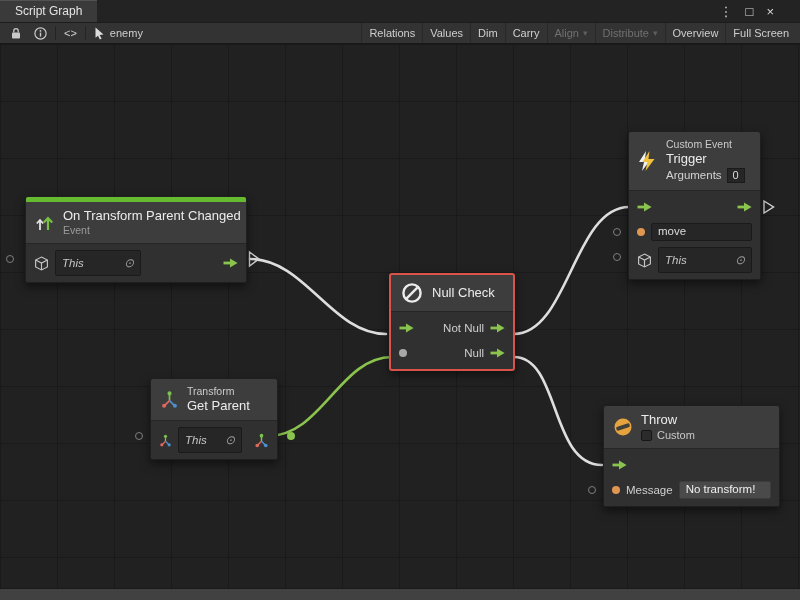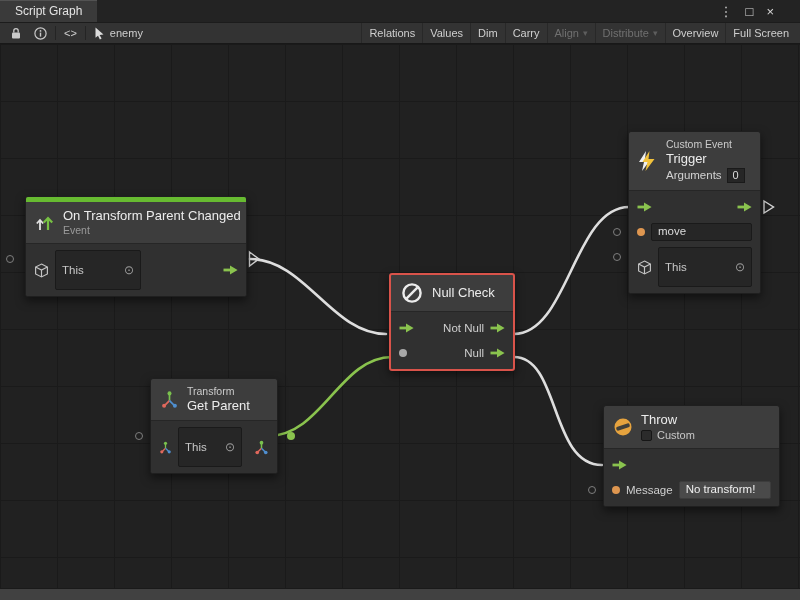--- a/index.html
+++ b/index.html
@@ -49,22 +49,22 @@
   .nbody { background:#303030; border-top:1px solid #262626; padding:6px 8px;
            display:flex; flex-direction:column; gap:5px; border-radius:0 0 2px 2px; }
   .ncol { display:flex; flex-direction:column; }
   .ncat { font-size:10.5px; color:#cbcbcb; line-height:13px; }
   .ntitle { font-size:13px; color:#ececec; line-height:16px; white-space:nowrap; }
   .nsub { font-size:10.5px; color:#9b9b9b; line-height:13px; }
   .prow { display:flex; align-items:center; gap:6px; min-height:20px; }
   .spacer { flex:1; }
   .plabel { font-size:11.5px; color:#cfcfcf; white-space:nowrap; }
   .dd { display:flex; align-items:center; justify-content:space-between; background:#262626;
-        border:1px solid #1a1a1a; border-radius:2px; padding:19px 6px; font-size:11.5px;
-        color:#c8c8c8; height:18px; }
+        border:1px solid #1a1a1a; border-radius:2px; padding:12px 6px; font-size:11.5px;
+        color:#c8c8c8; height:18px;font-style:italic; }
   .picker { color:#9a9a9a; font-size:12px; line-height:1; }
   .tf { background:#262626; border:1px solid #1a1a1a; border-radius:2px; padding:1px 6px;
         font-size:11.5px; color:#dcdcdc; height:18px; display:flex; align-items:flex-start; }
   .tf.light { background:#4a4a4a; border-color:#3c3c3c; color:#efefef; }
   .dot { width:8px; height:8px; border-radius:50%; flex:0 0 auto; }
   .dot.orange { background:#de9650; }
   .dot.gray { background:#a8a8a8; }
   .ring { position:absolute; z-index:2; width:8px; height:8px; border:1px solid #7e7e7e;
           border-radius:50%; }
   .argrow { display:flex; align-items:center; gap:5px; font-size:11.5px; color:#d2d2d2; line-height:17px; }

